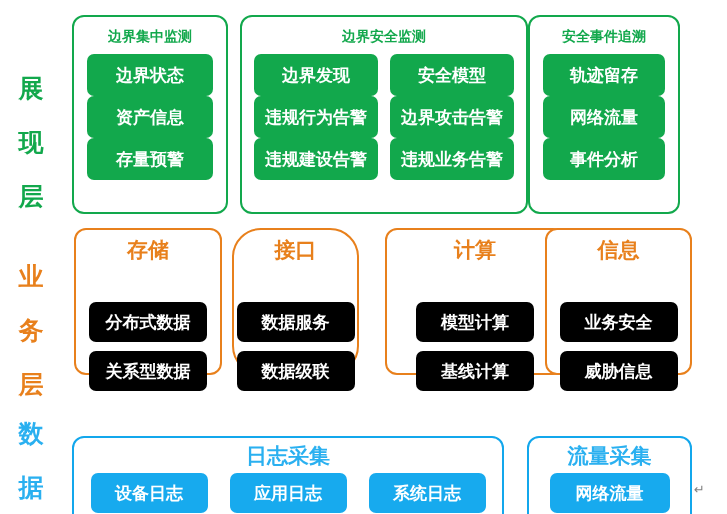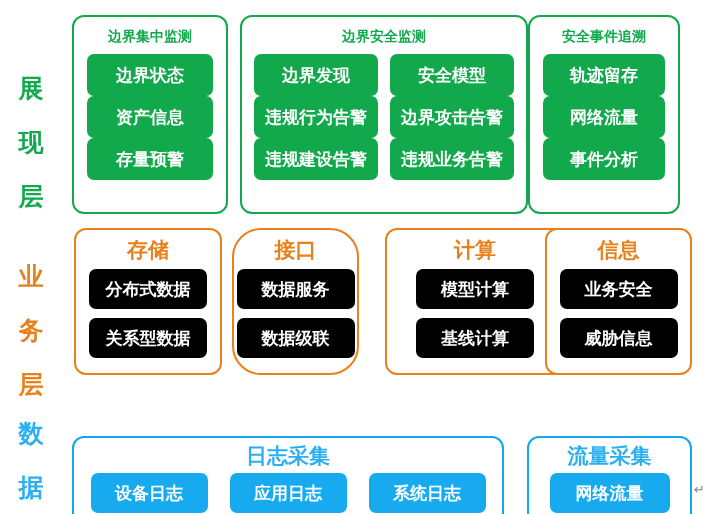--- a/index.html
+++ b/index.html
@@ -77,21 +77,21 @@
     white-space: nowrap;
     text-align: center;
   }
 
   
   .green { border-color: #12a84c; }
   .green .panel-title { color: #12a84c; }
   .chip.green-chip { background: #12a84c; }
 
   
-  .orange { border-color: #e8801c; }
+  .orange { border-color: #e8801c; gap: 33px; }
   .orange .panel-title { color: #e8801c; }
   .chip.orange-chip { background: #000000; }
 
   
   .blue { border-color: #13a7ec; margin-top: 41px; }
   .blue .panel-title { color: #2ab0f0; }
   .chip.blue-chip { background: #17aaee; }
 
   .label-green { color: #12a84c; }
   .label-orange { color: #e8801c; }

